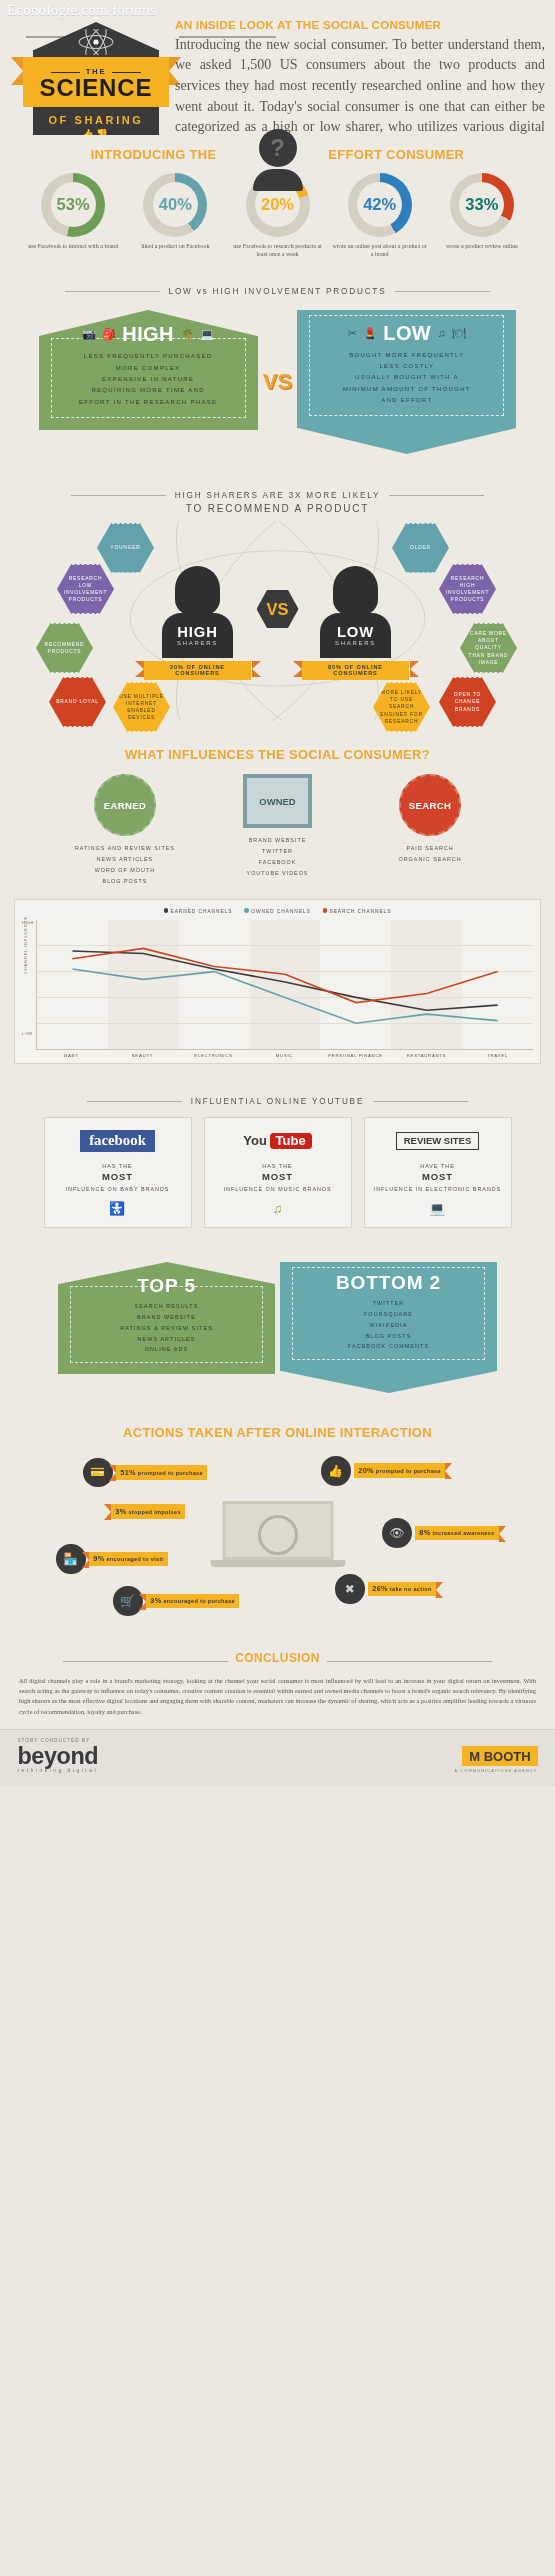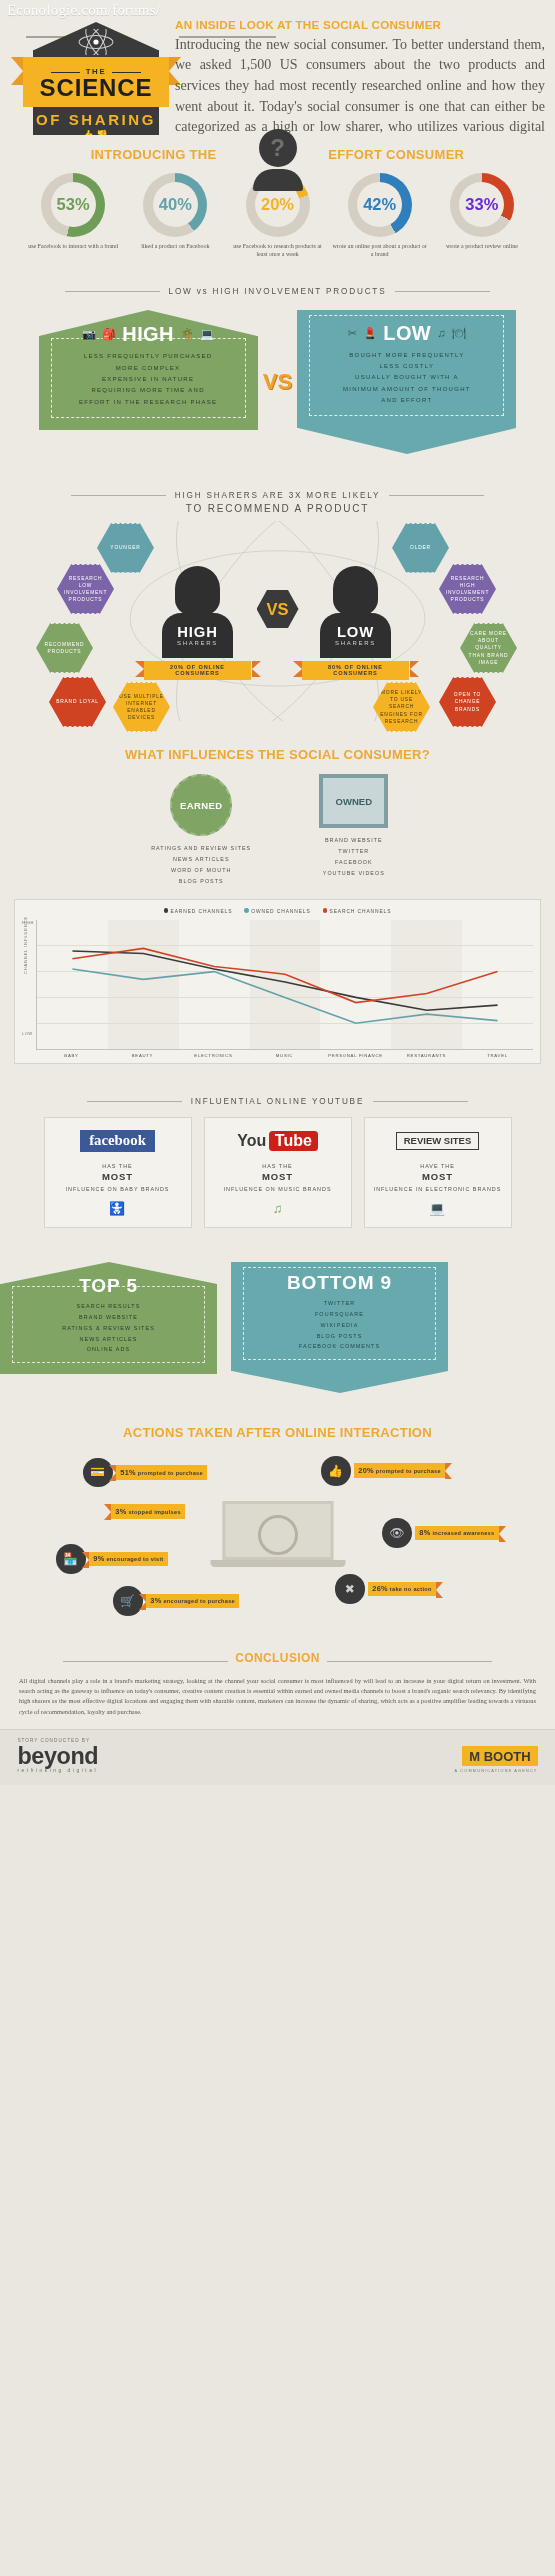--- a/index.html
+++ b/index.html
@@ -48,21 +48,21 @@
   .ribbon .the {
     font-size:7.8px; letter-spacing:1.7px; font-weight:bold; color:#2e2e2e;
     position:relative; display:inline-block; padding:0 5.2px;
   }
   .ribbon .the:before,.ribbon .the:after{
     content:''; position:absolute; top:50%; width:29.5px; height:0.9px; background:#2e2e2e;
   }
   .ribbon .the:before{ left:-29.5px; } .ribbon .the:after{ right:-29.5px; }
   .ribbon .science{ display:block; font-size:24px; font-weight:bold; letter-spacing:0.9px; color:#1f1f1f; line-height:.95; }
   .badge-foot{ background:#3a3a3a; text-align:center; padding:4.3px 0 0; position:relative; }
-  .badge-foot .ofsharing{ font-size:15px; letter-spacing:2.6px; color:#f5b324; font-weight:bold; }
+  .badge-foot .ofsharing{ font-size:11px; letter-spacing:2.6px; color:#f5b324; font-weight:bold; }
   .badge-foot .thumbs{ display:block; font-size:9.5px; color:#565656; letter-spacing:1.7px; margin-top:0.9px; }
   .badge-point{
     width:0;height:0;margin:0 auto;
     border-left:62px solid transparent;border-right:62px solid transparent;
     border-top:22.6px solid #3a3a3a;
   }
 
   .intro { position:absolute; left:175px; top:18px; width:370px; }
   .intro h1 { font-size:11.7px; color:#f0a830; letter-spacing:0.2px; font-weight:bold; margin-bottom:3.5px; }
   .intro p {
@@ -185,29 +185,29 @@
   .vband { position:absolute; top:0; bottom:0; background:#eceae3; }
   .gline { position:absolute; left:0; right:0; height:0.9px; background:#e0ddd2; }
   .xaxis { display:flex; margin-left:14px; }
   .xaxis div { flex:1; text-align:center; font-size:4.3px; letter-spacing:0.7px; color:#55524a; padding-top:3.5px; }
 
   
   .chan-row { display:flex; justify-content:center; gap:12px; padding:1.7px 0 10.4px; }
   .chan-card { width:148px; background:#f3f2ec; border:0.9px solid #d6d3c7; text-align:center; padding:8.7px 7px 10.4px; }
   .chan-logo { height:29.5px; display:flex; align-items:center; justify-content:center; margin-bottom:5.2px; }
   .fb-logo { background:#3b5998; color:#fff; font-size:14.8px; font-weight:bold; padding:2.6px 8.7px; font-family:"Liberation Serif",serif; }
-  .yt-logo { display:flex; align-items:center; font-size:16px; font-weight:bold; color:#3a3a3a; }
+  .yt-logo { display:flex; align-items:center; font-size:13px; font-weight:bold; color:#3a3a3a; }
   .yt-logo .tube { background:#cc2119; color:#fff; padding:0.9px 6px; margin-left:2.6px; border-radius:3.5px; }
   .rv-logo { border:1.7px solid #3a3a3a; padding:2.6px 7px; font-size:9.5px; font-weight:bold; color:#3a3a3a; }
   .chan-txt { font-size:5.4px; letter-spacing:1px; line-height:1.9; color:#55524a; }
   .chan-txt .most { display:block; font-size:9.5px; font-weight:bold; color:#3a3a3a; letter-spacing:0.9px; line-height:1.35; }
   .chan-icon { margin-top:7px; font-size:13px; color:#7fa464; }
 
   
-  .tb-row { display:flex; gap:14px; padding:3.5px 0 12px; }
+  .tb-row { display:flex; justify-content:center; gap:5px; padding:3.5px 0 12px; }
   .tb { width:217px; text-align:center; }
   .tb-head { width:0;height:0;margin:0 auto;
              border-left:108px solid transparent;border-right:108px solid transparent;
              border-bottom:22.6px solid #7fa464; }
   .tb-body { background:#7fa464; padding:1.7px 12px 10.4px; }
   .tb-inner { border:0.9px dashed rgba(255,255,255,.75); padding:3.5px 3.5px 7px; }
   .tb-title { font-size:19px; font-weight:bold; color:#fff; letter-spacing:0.9px; margin:-15.6px 0 4.3px; }
   .tb-list { font-size:5.4px; letter-spacing:1.1px; line-height:2.0; color:#2f3f28; }
   .tb.bottom .tb-body { background:#68a9ae; padding-top:5.2px; }
   .tb.bottom .tb-title { margin-top:0; }
@@ -320,21 +320,21 @@
         <div class="donut-cap">use Facebook to research products at least once a week</div>
       </div>
       <div class="donut-cell">
         <div class="donut" id="d3" style="background: conic-gradient(rgb(47, 127, 189) 0deg, rgb(47, 127, 189) 151.2deg, rgb(212, 207, 194) 151.2deg, rgb(212, 207, 194) 360deg);">
           <div class="hole" style="color: rgb(47, 127, 189);">42%</div>
         </div>
         <div class="donut-cap">wrote an online post about a product or a brand</div>
       </div>
       <div class="donut-cell">
         <div class="donut" id="d4" style="background: conic-gradient(rgb(207, 67, 34) 0deg, rgb(207, 67, 34) 118.8deg, rgb(212, 207, 194) 118.8deg, rgb(212, 207, 194) 360deg);">
-          <div class="hole" style="color: #6d28d9;">33%</div>
+          <div class="hole" style="color: #0f766e;">33%</div>
         </div>
         <div class="donut-cap">wrote a product review online</div>
       </div>
     </div>
   </div>
 
   <div class="sec">
     <div class="rule-title">
       <span class="line"></span>
       <span class="txt">LOW vs HIGH  INVOLVEMENT PRODUCTS</span>
@@ -452,20 +452,27 @@
       <div class="infl-cell">
         <div class="screen">OWNED</div>
         <div class="infl-list">
           <div>BRAND WEBSITE</div>
           <div>TWITTER</div>
           <div>FACEBOOK</div>
           <div>YOUTUBE VIDEOS</div>
         </div>
       </div>
 
+      <div class="infl-cell">
+        <div class="medal search">SEARCH</div>
+        <div class="infl-list">
+          <div>PAID SEARCH</div>
+          <div>ORGANIC SEARCH</div>
+        </div>
+      </div>
     </div>
 
     <div class="chart-card">
       <div class="legend">
         <span><span class="dot" style="background:#3a3a3a"></span><span>EARNED CHANNELS</span></span>
         <span><span class="dot" style="background:#63a2ab"></span><span>OWNED CHANNELS</span></span>
         <span><span class="dot" style="background:#cf4322"></span><span>SEARCH CHANNELS</span></span>
       </div>
       <div class="plot-wrap">
         <div class="yaxis">
@@ -562,21 +569,21 @@
               <div>NEWS ARTICLES</div>
               <div>ONLINE ADS</div>
             </div>
           </div>
         </div>
       </div>
 
       <div class="tb bottom">
         <div class="tb-body">
           <div class="tb-inner">
-            <div class="tb-title">BOTTOM 9</div>
+            <div class="tb-title">BOTTOM 2</div>
             <div class="tb-list">
               <div>TWITTER</div>
               <div>FOURSQUARE</div>
               <div>WIKIPEDIA</div>
               <div>BLOG POSTS</div>
               <div>FACEBOOK COMMENTS</div>
             </div>
           </div>
         </div>
         <div class="tb-tip"></div>

